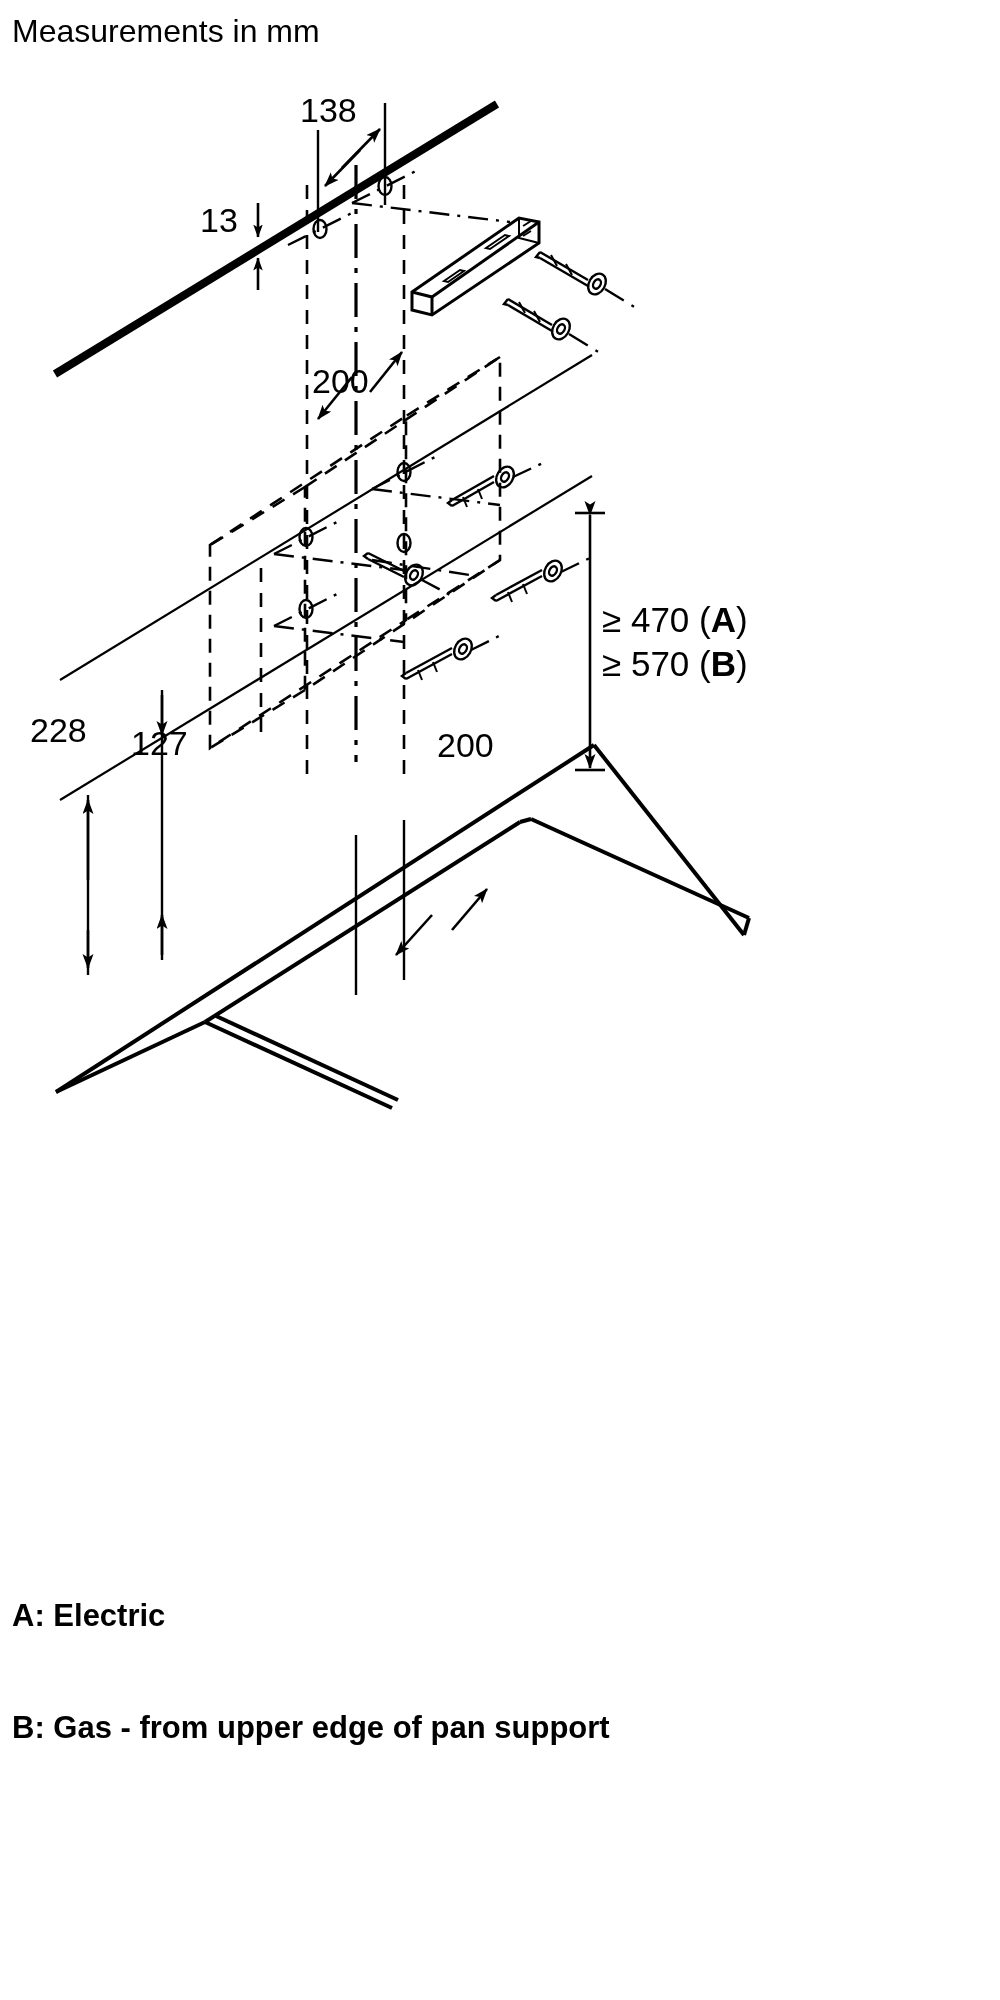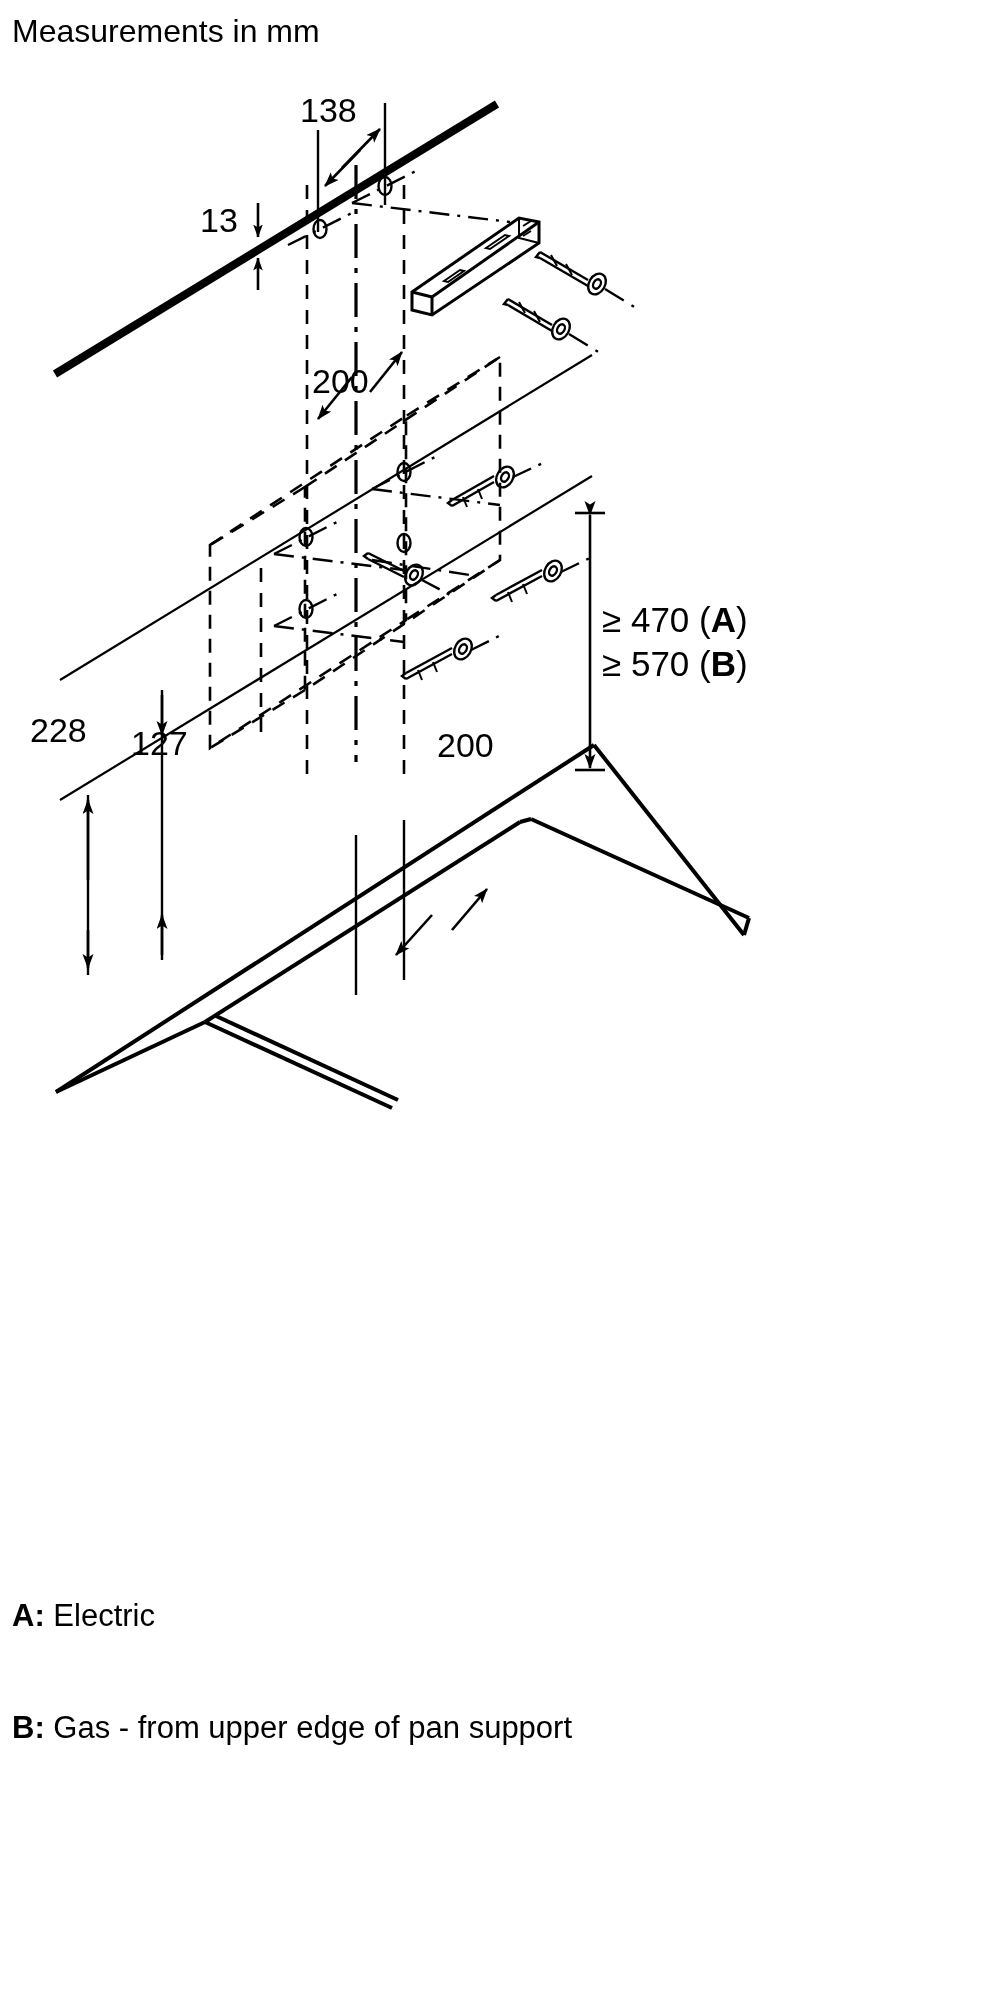--- a/index.html
+++ b/index.html
@@ -21,21 +21,21 @@
 
   #drawing{position:absolute;left:0;top:0;width:1000px;height:1560px;}
 
   .legend{
     position:absolute;left:12px;
     font-size:31px;line-height:36px;white-space:nowrap;
   }
   #legend-a{top:1598px;}
   #legend-b{top:1698px;margin-top:12px;}
   .legend .key{font-weight:bold;}
-  .legend .val{font-weight:normal;text-align:right;}
+  .legend .val{font-weight:bold;text-align:right;}
 
   
   svg text{
     font-family:"Liberation Sans","DejaVu Sans",sans-serif;
     fill:#000;
   }
   .dim{font-size:34px;}
   .dimbig{font-size:35px;}
   .b{font-weight:bold;}
 </style>

